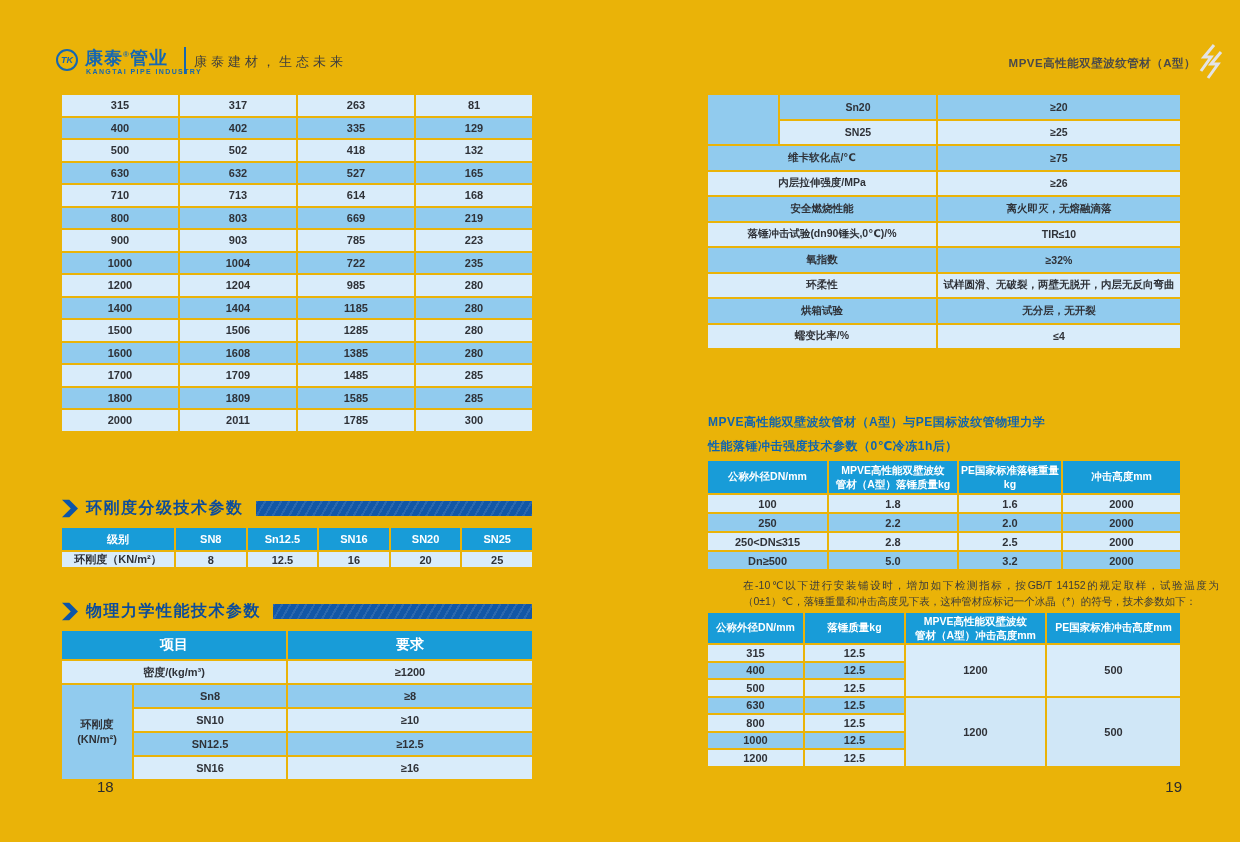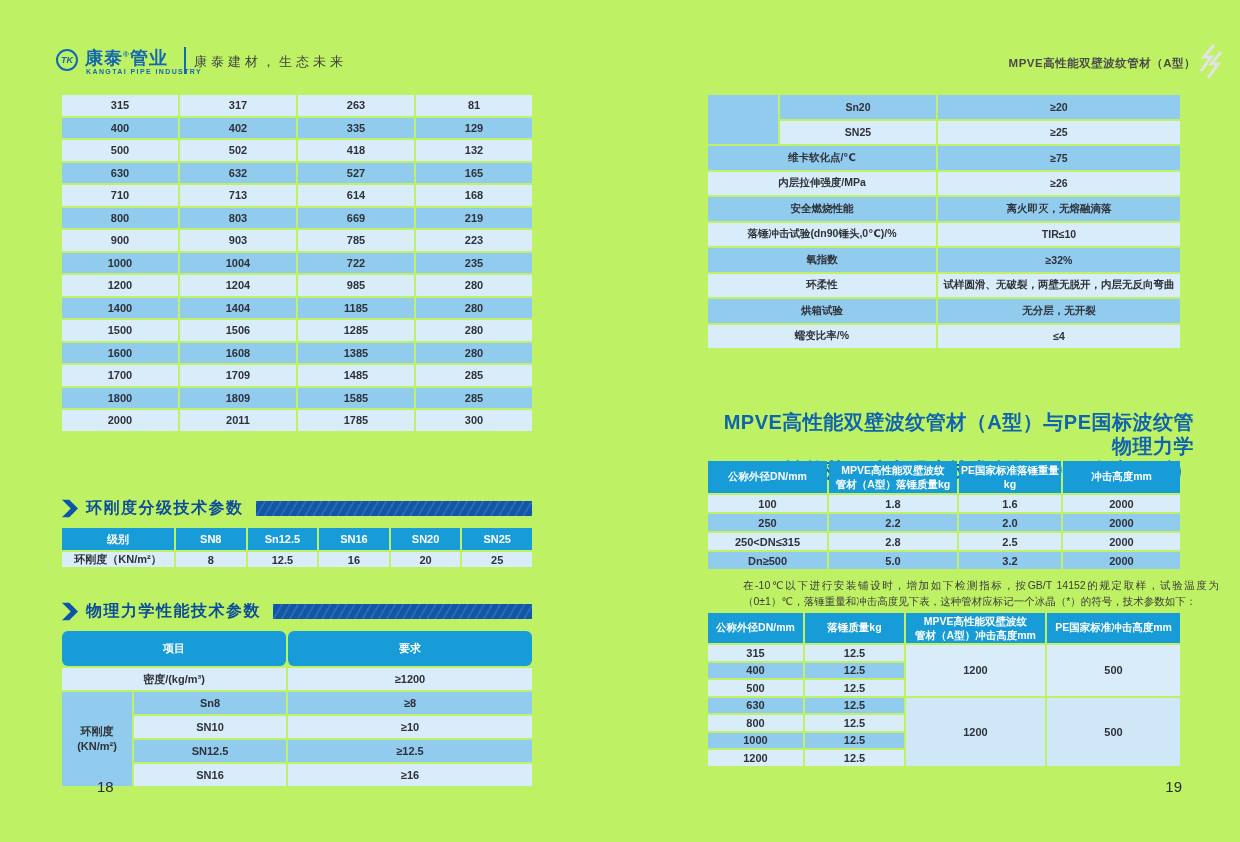--- a/index.html
+++ b/index.html
@@ -1,18 +1,18 @@
 <!DOCTYPE html>
 <html><head>
 <meta charset="utf-8">
 <style>
   * { margin:0; padding:0; box-sizing:border-box; }
   body { background:#ffffff; }
   .page {
-    position:relative; width:1240px; height:842px; background:#bef264;
+    position:relative; width:1240px; height:842px; background:#eab308;
     font-family:"Liberation Sans","DejaVu Sans",sans-serif; overflow:hidden;
   }
 
   
   .logo-circle{
     position:absolute; left:56px; top:49px; width:22px; height:22px;
     border:2px solid #1567b2; border-radius:50%;
     display:flex; align-items:center; justify-content:center;
     font-size:9px; font-weight:bold; font-style:italic; color:#1567b2;
   }
@@ -46,28 +46,28 @@
   .sec-title .txt{ font-size:16px; font-weight:bold; color:#0c4c9b; letter-spacing:1.5px; margin-left:8px; }
   .sec-title .bar{ flex:1; height:15px; margin-left:12px; background-color:#1257a6;
     background-image:repeating-linear-gradient(120deg, rgba(255,255,255,.10) 0 2px, transparent 2px 7px); }
   .sec1{ top:497px; } .sec2{ top:600px; }
 
   .ring{ left:60px; top:526px; width:474px; }
   .ring th{ height:22px; font-size:11px; }
   .ring td{ height:15px; }
 
   .phys{ left:60px; top:629px; width:474px; }
-  .phys th{ height:35px; font-size:11px;border-radius:6px; }
+  .phys th{ height:28px; font-size:14px; }
   .phys td{ height:22px; }
 
   .cont{ left:706px; top:93px; width:476px; }
   .cont td{ height:23.5px; font-size:10.5px; }
 
-  .heading{ position:absolute; left:708px; top:410px; width:486px; font-size:20px;
-    font-weight:bold; color:#1064af; line-height:24px; letter-spacing:0.5px;text-align:right; }
+  .heading{ position:absolute; left:708px; top:410px; width:486px; font-size:12px;
+    font-weight:bold; color:#1064af; line-height:24px; letter-spacing:0.5px; }
 
   .impact{ left:706px; top:459px; width:476px; }
   .impact th{ height:32px; }
   .impact td{ height:17px; }
 
   .note{ position:absolute; left:708px; top:577px; width:476px; font-size:10.5px;
     color:#3b3b3b; line-height:16px; text-align:justify;margin-left:35px; }
 
   .cold{ left:706px; top:611px; width:476px; }
   .cold th{ height:30px; }

